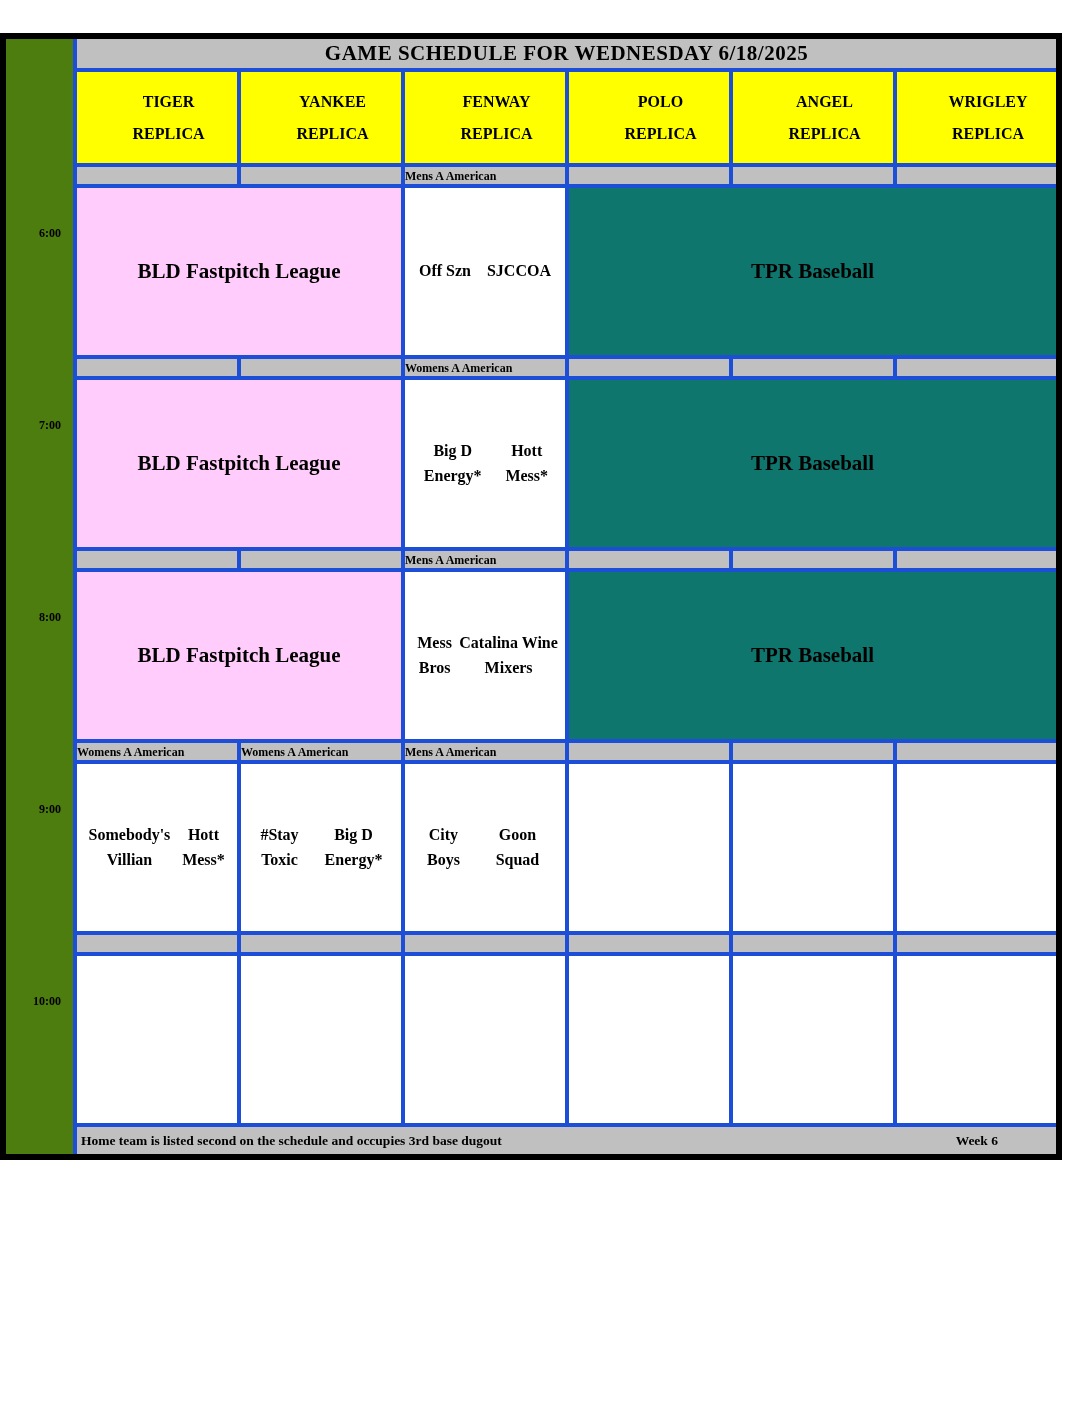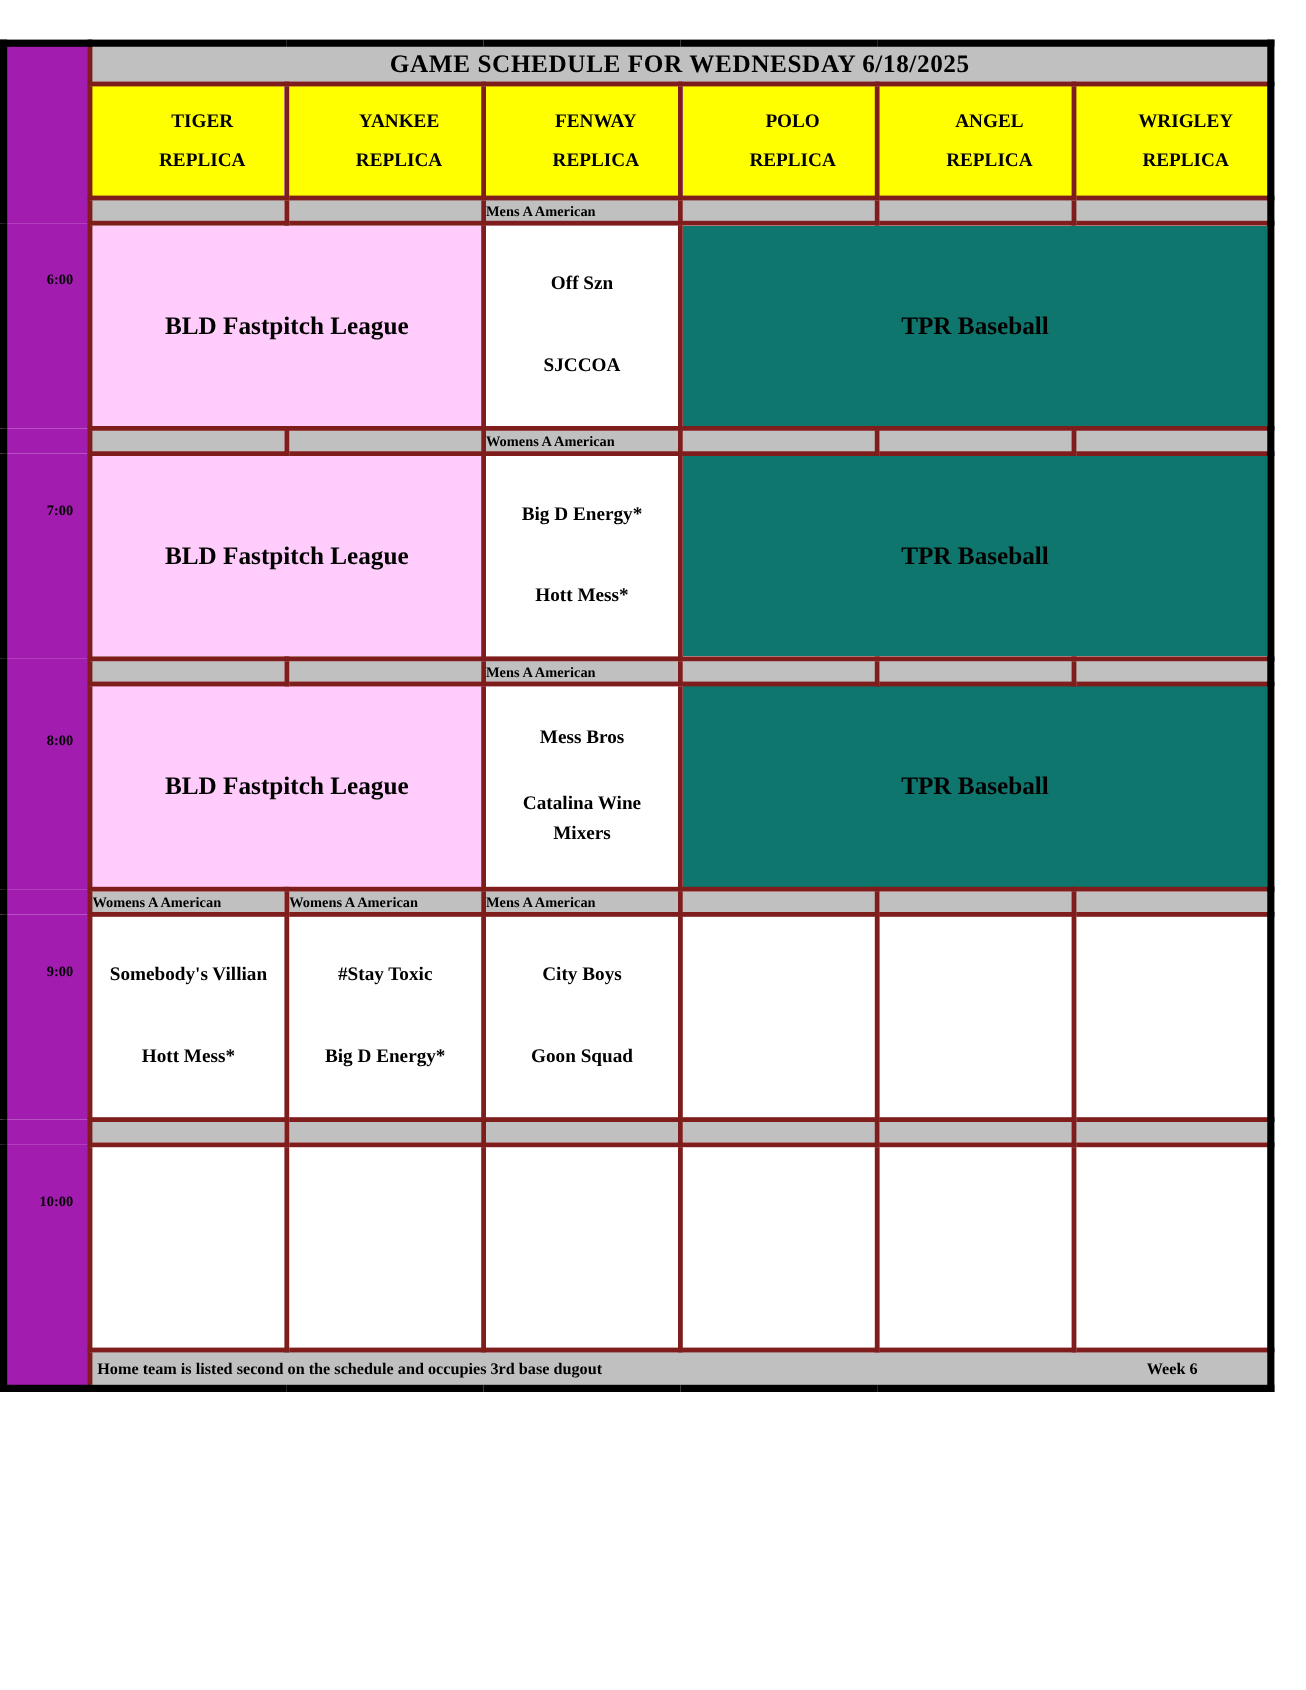--- a/index.html
+++ b/index.html
@@ -24,31 +24,31 @@
     border-collapse: collapse;
     table-layout: fixed;
     border: 6px solid #000000;
   }
   table.sched col.gutter-col { width: 72px; }
   table.sched col.field-col  { width: 164px; }
 
   
   td.gutter {
     border: none;
-    background: #a21caf;
+    background: #4d7c0f;
     vertical-align: top;
     text-align: right;
     padding: 0 12px 0 0;
     font-size: 12px;
     font-weight: bold;
   }
   td.gutter.timecell { padding-top: 40px; }
 
   td.cell {
-    border: 4px solid #7f1d1d;
+    border: 4px solid #1d4ed8;
     padding: 0;
     overflow: hidden;
     margin-left: 13px;
   }
 
   tr.title-row { height: 34px; }
   td.title-cell {
     background: #C0C0C0;
     text-align: center;
     vertical-align: middle;
@@ -75,21 +75,21 @@
     line-height: 1;
   }
 
   tr.game-row { height: 171px; }
   td.game-cell {
     background: #FFFFFF;
     vertical-align: middle;
   }
   .game-stack {
     display: flex;
-    flex-direction: column;
+    flex-direction: row;
     justify-content: space-around;
     align-items: center;
     height: 163px;
     padding: 14px 6px;
     box-sizing: border-box;
     text-align: center;
     font-size: 16px;
     line-height: 1.55;
   }
   td.merged-pink {

